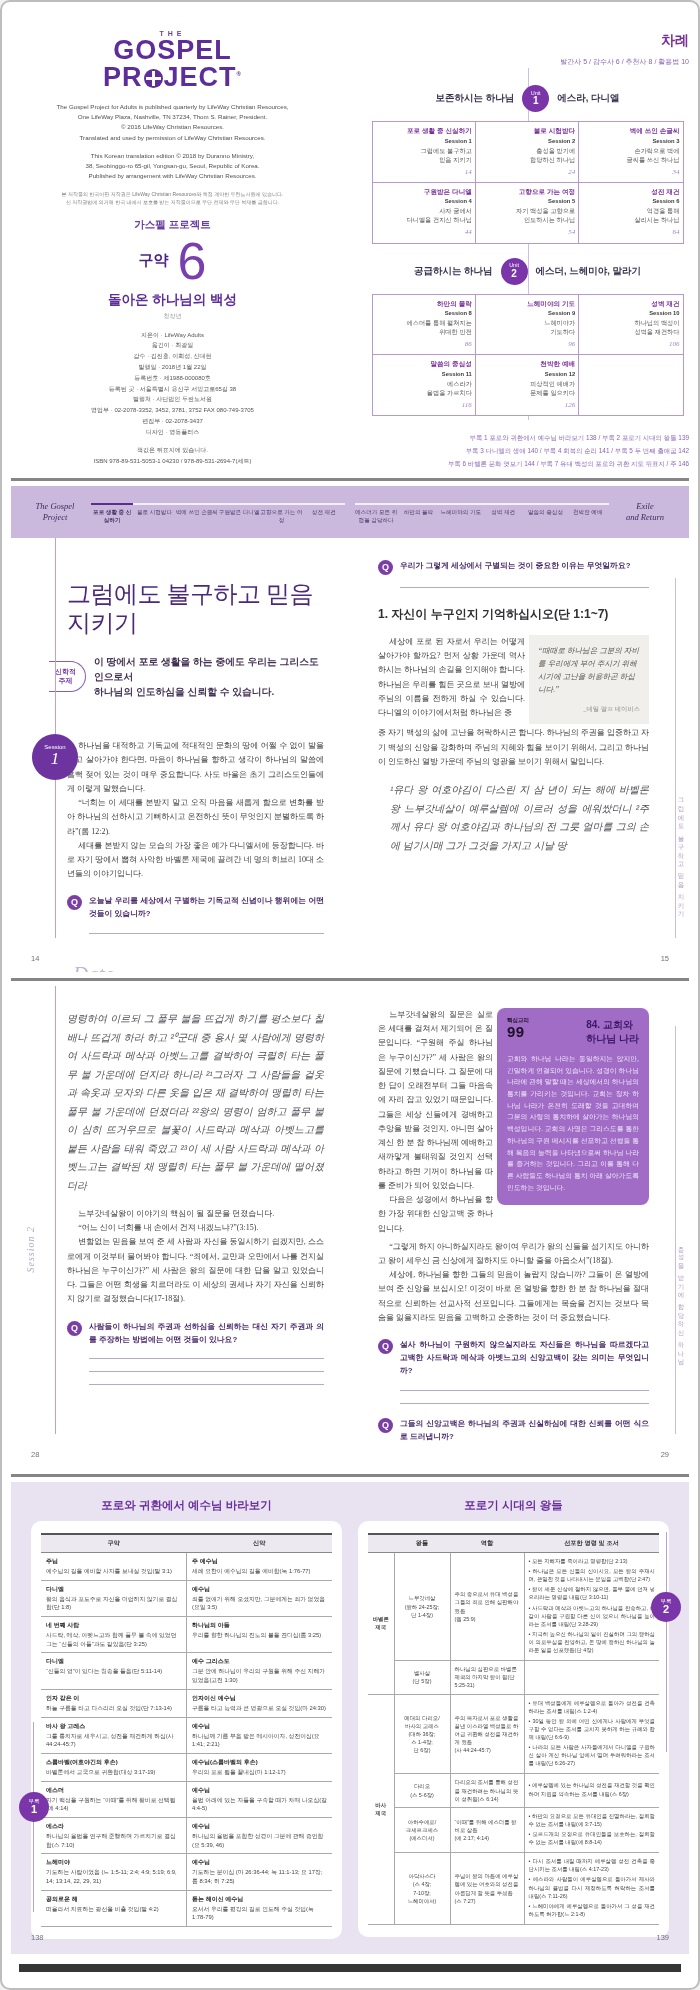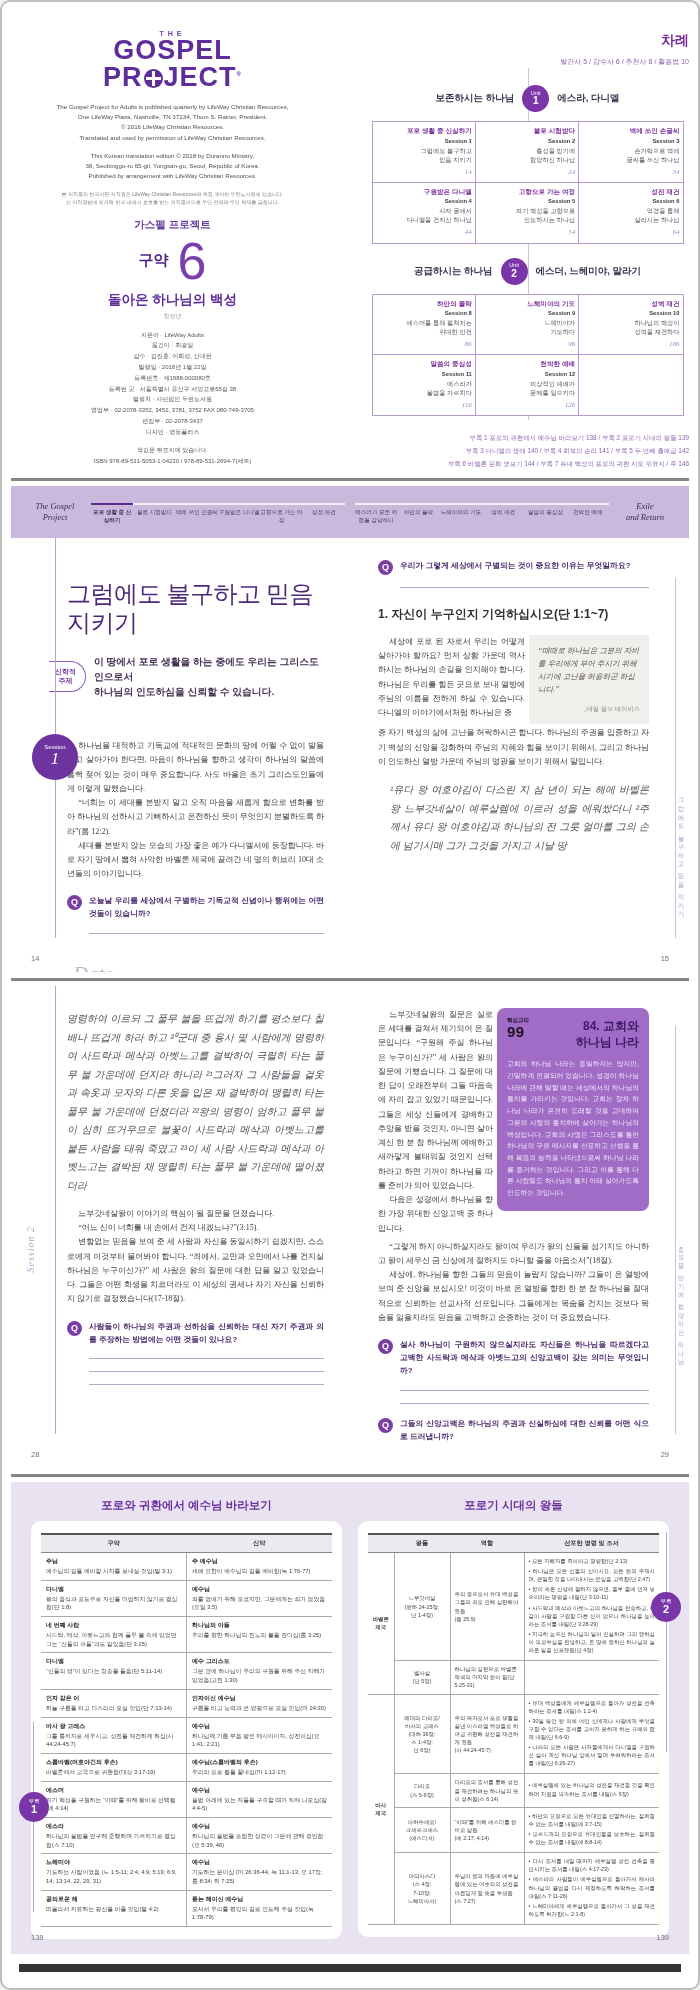--- a/index.html
+++ b/index.html
@@ -96,21 +96,21 @@
 .vmargin{position:absolute;right:4px;top:255px;writing-mode:vertical-rl;font-size:6.5px;color:#b09cc9;letter-spacing:2px;}
 
 .s3{height:482px;}
 .smargin{position:absolute;left:14px;top:240px;writing-mode:vertical-rl;transform:rotate(180deg);font-family:"Liberation Serif",serif;font-style:italic;font-size:10px;color:#b9a8cc;letter-spacing:1px;}
 .s3 .body{margin-top:12px;}
 .doctrine{width:152px;background:#a06cc6;border-radius:8px;padding:10px 10px 12px;flex:none;align-self:flex-start;}
 .dhead{display:flex;justify-content:space-between;align-items:flex-start;}
 .dlabel{color:#1d1026;line-height:1;}
 .dlabel .dl1{font-size:5.5px;font-weight:bold;}
 .dlabel .dl2{font-size:15px;font-weight:bold;letter-spacing:0.5px;}
-.dtitle{font-size:12px;font-weight:bold;color:#3d1867;text-align:right;line-height:1.35;}
+.dtitle{font-size:10px;font-weight:bold;color:#3d1867;line-height:1.35;}
 .dbody{margin-top:8px;font-size:6.8px;color:#f2eaf9;line-height:1.72;text-align:justify;}
 
 .s4{height:472px;background:#e9e2f1;display:flex;padding:10px 12px;}
 .p4{width:50%;position:relative;padding:0 8px;}
 .p4title{text-align:center;font-size:11.5px;font-weight:bold;color:#6b2f9e;margin:6px 0 8px;}
 .card{background:#fff;border-radius:10px;padding:12px 10px;}
 table{width:100%;border-collapse:collapse;}
 .atable th,.ktable th{background:#eceaf0;border-top:2px solid #555;border-bottom:1px solid #888;padding:4px 3px;font-size:6.2px;font-weight:bold;color:#333;}
 .atable td{border-bottom:1px solid #aaa;padding:4px 5px;vertical-align:top;font-size:5.8px;color:#444;line-height:1.5;}
 .atable td:first-child{border-right:1px solid #aaa;}

